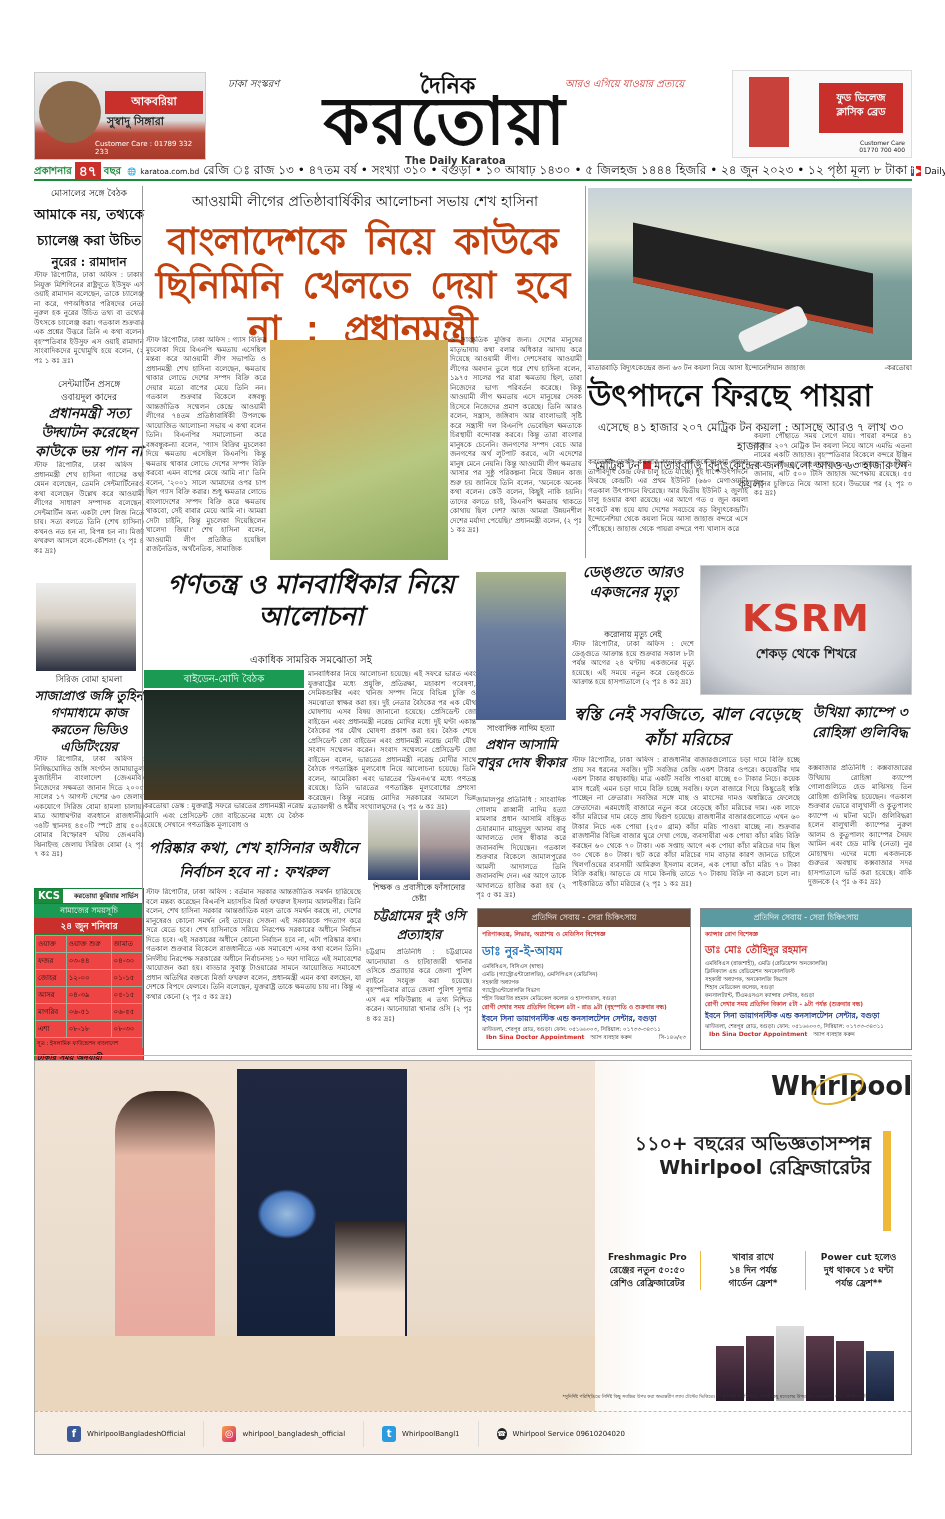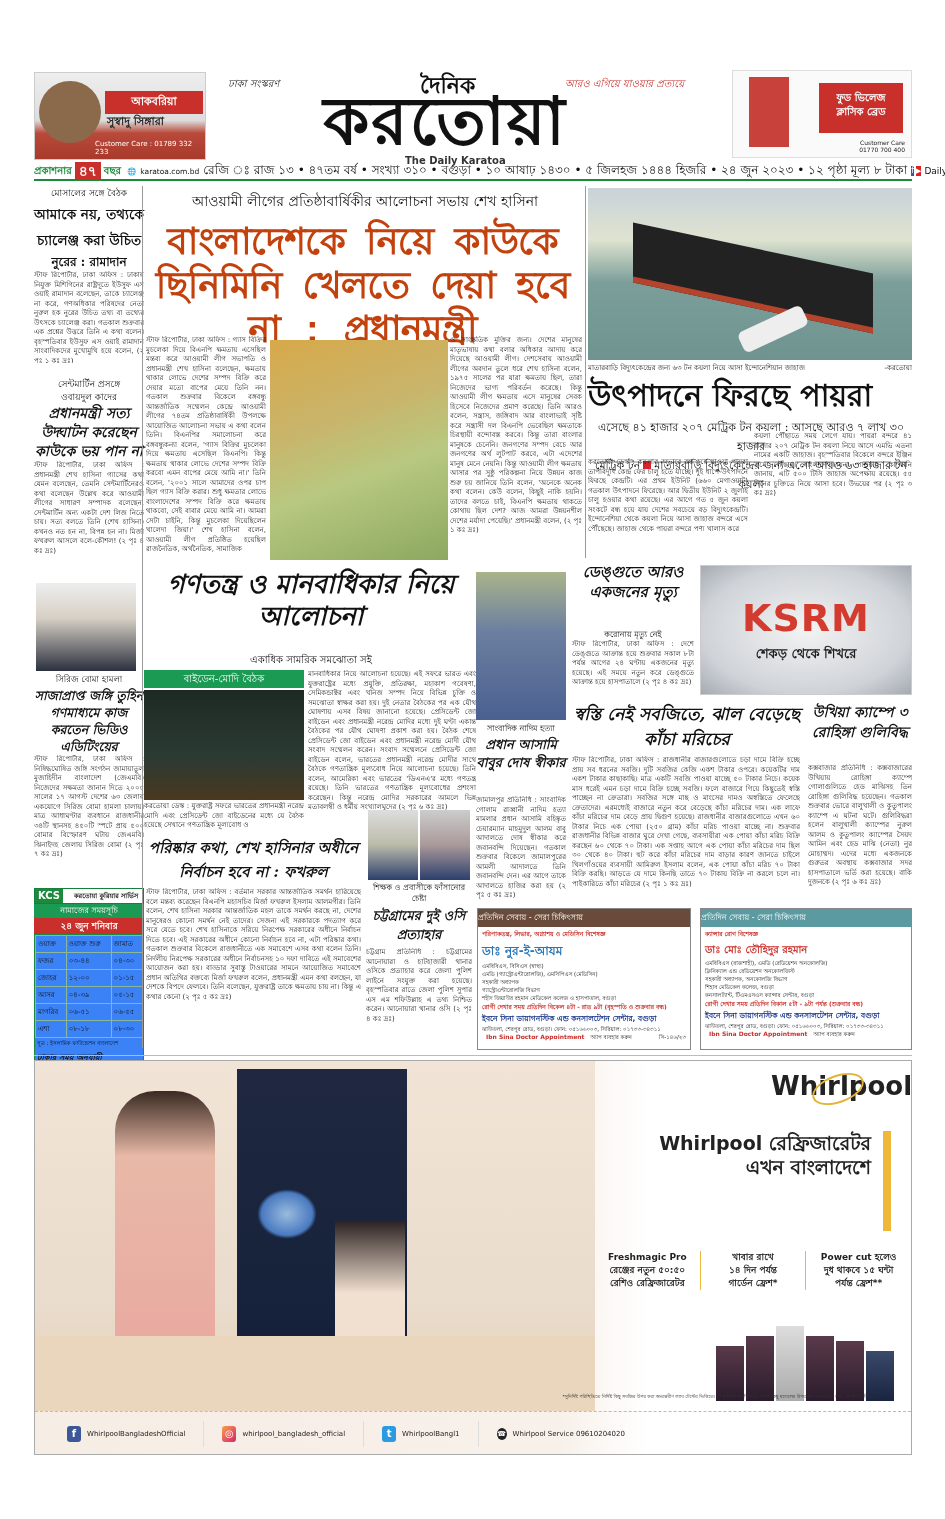--- a/index.html
+++ b/index.html
@@ -53,28 +53,28 @@
 #ksrm .sl{position:absolute;left:0;right:0;top:78px;text-align:center;font-size:13px;font-weight:bold;color:#222}
 #jsr-photo{left:36px;top:583px;width:100px;height:88px;background:linear-gradient(180deg,#eee 0%,#d6cfc4 40%,#2c3140 100%)}
 #oc1{left:368px;top:810px;width:50px;height:70px;background:linear-gradient(180deg,#ddd 0%,#bba 50%,#2c3f6c 100%)}
 #oc2{left:420px;top:810px;width:50px;height:70px;background:linear-gradient(180deg,#ccc 0%,#a99 50%,#2c3f6c 100%)}
 
 #kcs{left:34px;top:888px;width:110px;height:16px;display:flex;background:#fff;border:1px solid #15803d}
 #kcs .k{background:#1b8a3a;color:#fff;font-weight:bold;font-size:10px;padding:0 3px;line-height:14px}
 #kcs .t{font-size:9px;font-weight:bold;padding-left:11px;line-height:14px}
 #namaz-title{left:34px;top:904px;width:110px;height:14px;background:#1b9a54;color:#fff;font-size:8px;text-align:center;line-height:14px}
 #namaz-date{left:34px;top:918px;width:110px;height:16px;background:#c9302c;color:#fff;font-size:9px;font-weight:bold;text-align:center;line-height:16px}
-#namaz{left:34px;top:934px;width:110px;border:1px solid #1b8a3a;background:#3b82f6}
+#namaz{left:34px;top:934px;width:110px;border:1px solid #1b8a3a;background:#ef4444}
 #namaz table{width:100%;border-collapse:collapse;font-size:7px}
 #namaz td{border:1px solid #8ab89a;padding:2px 2px;height:14px}
 #namaz .src{font-size:5.5px;padding:2px}
 #namaz .foot{font-size:8px;font-weight:bold;font-style:italic;padding:1px 2px}
 
 .medad{border:1px solid #888;background:#fff;overflow:hidden}
-.medad .hd{color:#fff;font-size:8px;height:18px;line-height:18px}
+.medad .hd{color:#fff;font-size:8px;text-align:center;height:18px;line-height:18px}
 .medad .spec{font-size:6px;color:#c9302c;font-weight:bold;padding:2px 4px}
 .medad .doc{font-size:12px;color:#2a76b8;font-weight:bold;padding:0 4px}
 .medad .line{font-size:5.5px;color:#222;padding:0 4px;line-height:8px}
 .medad .org{font-size:7.5px;color:#1d3a8a;font-weight:bold;padding:0 4px}
 .medad .appt{font-size:6px;color:#c9302c;font-weight:bold;padding:0 4px}
 
 #wp{left:34px;top:1060px;width:878px;height:395px;border:1px solid #aaa;background:linear-gradient(90deg,#f6ede4 0%,#f8f1ea 60%,#fff 70%)}
 #wp-photo{position:absolute;left:0;top:0;width:560px;height:348px;background:linear-gradient(180deg,#f1e4d6 0%,#eadccc 70%,#e3cfb6 100%)}
 #wp-fridge{position:absolute;left:202px;top:8px;width:170px;height:290px;background:linear-gradient(180deg,#1f2840 0%,#14203a 100%)}
 #wp-fridge .flower{position:absolute;left:20px;top:120px;width:60px;height:50px;background:radial-gradient(ellipse,#9bd 0%,#4a7ac0 60%,transparent 70%)}
@@ -290,22 +290,22 @@
   <div id="wp-photo">
     <div id="wp-fridge">
         <div class="flower"></div>
       </div>
     <div id="wp-woman"></div>
     <div id="wp-girl"></div>
     <div id="wp-table"></div>
   </div>
   <div id="wp-logo"><span>Whirlpool</span><span class="swoosh"></span></div>
   <div id="wp-hl">
+    <div>১১০+ বছরের অভিজ্ঞতাসম্পন্ন</div>
     <div>Whirlpool রেফ্রিজারেটর</div>
-    <div>এখন বাংলাদেশে</div>
   </div>
   <div id="wp-bar"></div>
   <div id="wp-feat">
     <div class="f">
         <div>Freshmagic Pro</div>
         <div>রেঞ্জের নতুন ৫০:৫০</div>
         <div>রেশিও রেফ্রিজারেটর</div>
       </div>
     <div class="f">
         <div>খাবার রাখে</div>

